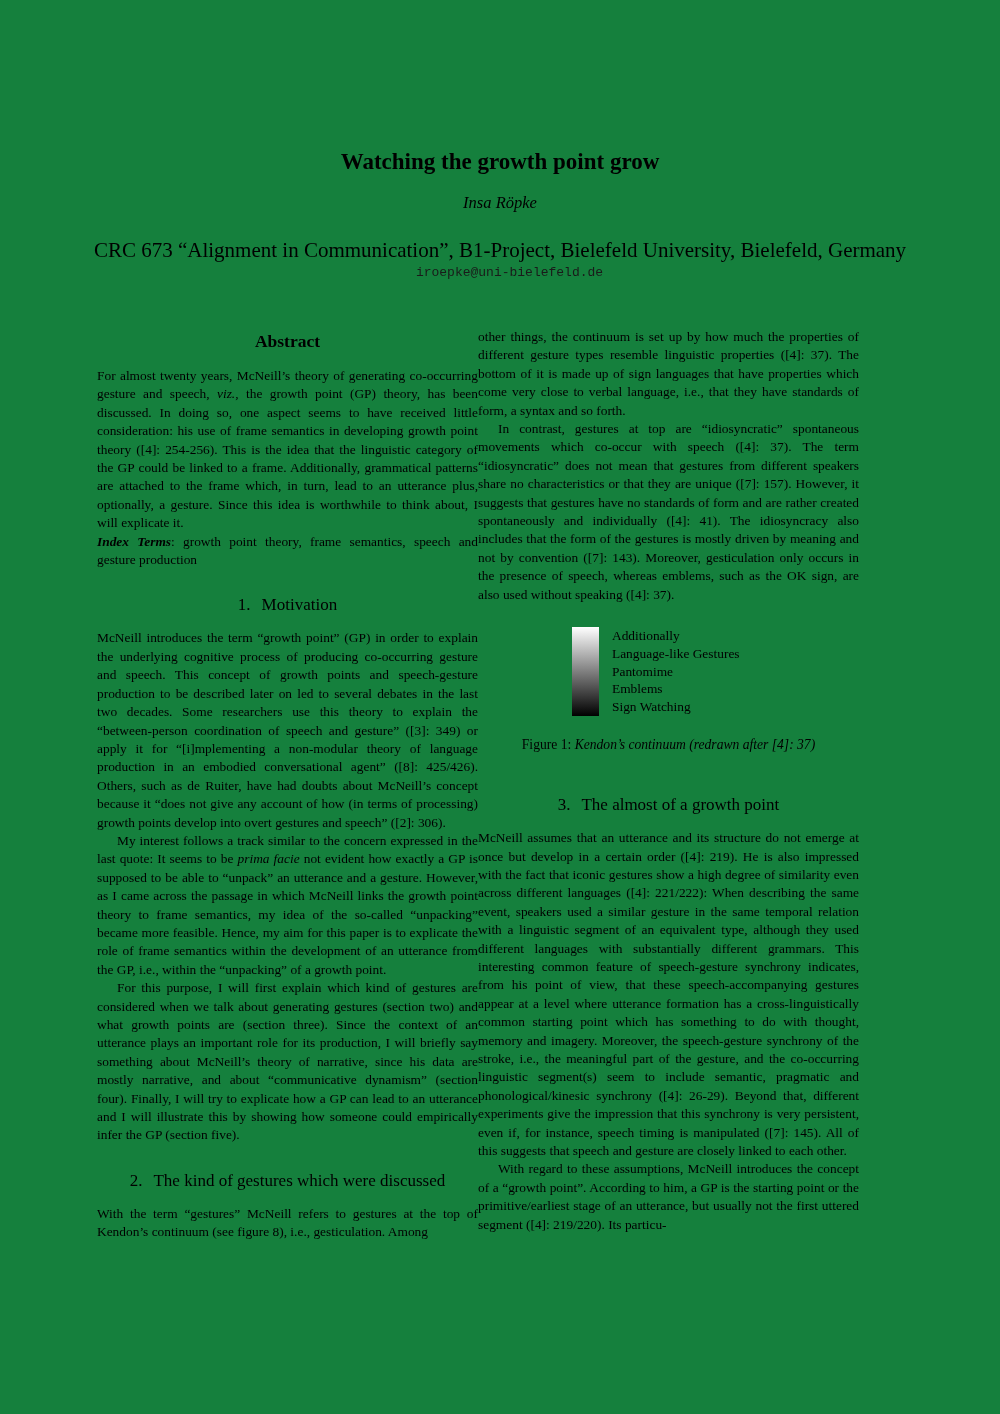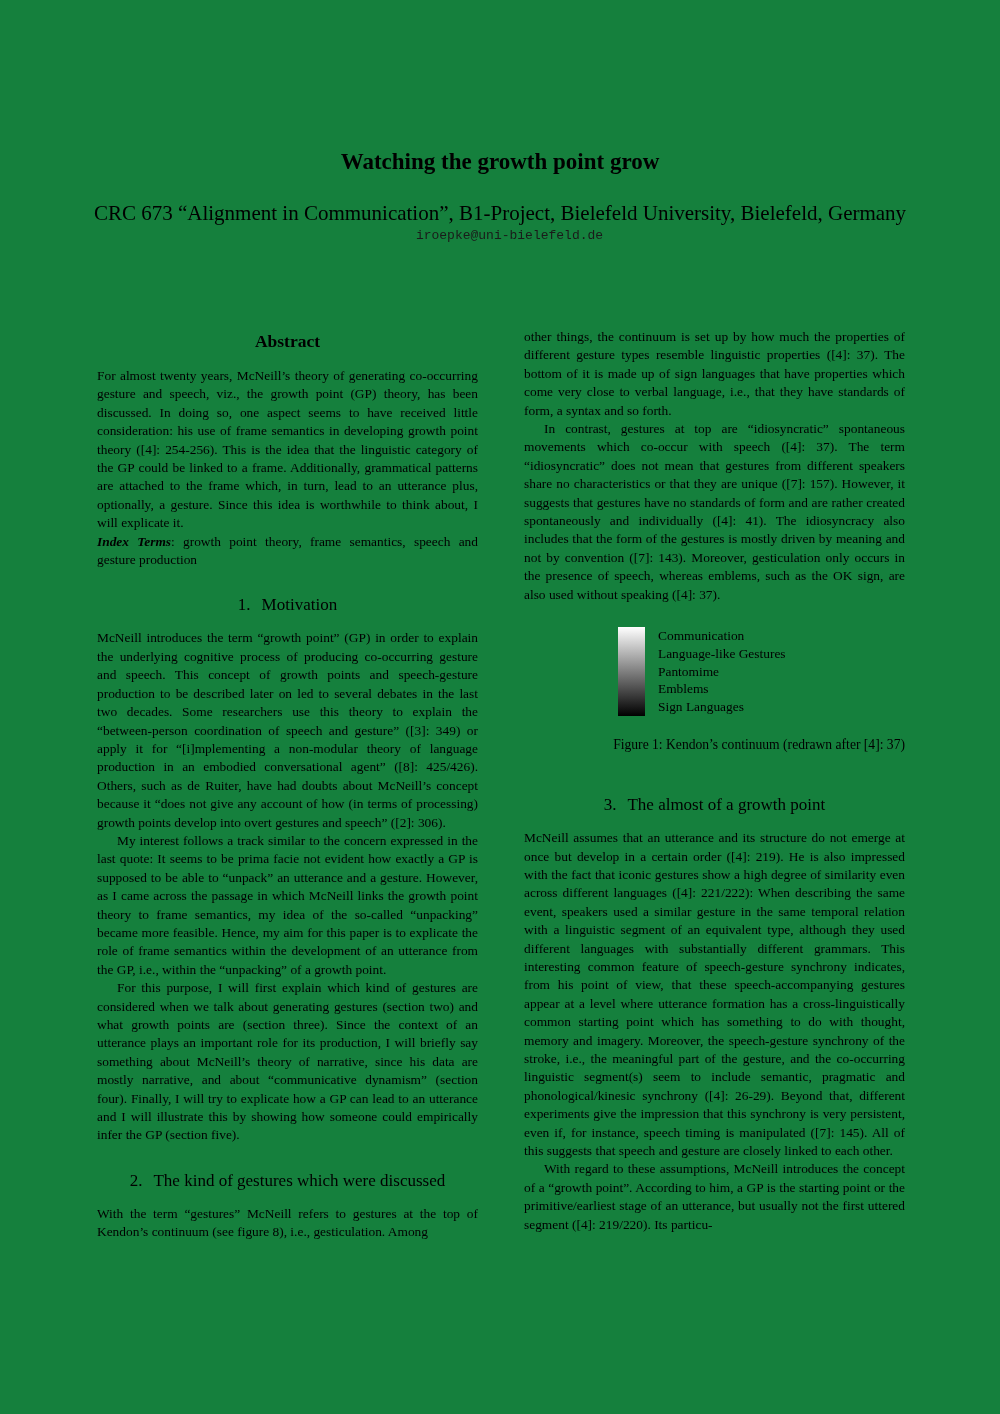--- a/index.html
+++ b/index.html
@@ -6,47 +6,48 @@
   .page {
     position:relative; width:1000px; height:1414px; background:#15803d;
     color:#000; font-family:"Liberation Serif", serif; overflow:hidden;
   }
   .header { position:absolute; top:0; left:0; width:1000px; text-align:center; }
   .title { margin:148px 0 0 0; font-size:23px; font-weight:bold; line-height:28px; }
   .author { margin:17px 0 0 0; font-size:16.5px; font-style:italic; line-height:20px; }
   .affiliation { margin:27px 0 0 0; font-size:21px; line-height:20px; }
   .email { margin:5px 0 0 0; font-family:"Liberation Mono", monospace; font-size:13px; line-height:16px; color:#1a1a1a;padding-left:19px; }
 
-  .columns { position:absolute; top:328px; left:97px; width:808px; display:flex; gap:46px; }
+  .columns { position:absolute; top:328px; left:97px; width:808px; display:flex; }
   .col { width:381px; font-size:13.4px; line-height:18.4px; text-align:justify; }
 
   p { margin:0; }
   .indent { text-indent:20px; }
-  .it { }
+  .it { font-style:italic; }
   .b { font-weight:bold;font-style:italic; }
 
   .abstract-heading { text-align:center; font-size:17.5px; font-weight:bold; line-height:22px; margin:2px 0 15px 0; }
   .sec-heading { text-align:center; font-size:17px; font-weight:normal; line-height:22px; margin:25px 0 13px 0; }
   .sec-heading .num { margin-right:11px; }
   .sec-heading.narrow { width:330px; margin-left:auto; margin-right:auto; }
   .sec-heading.first-right { margin-top:41px; }
 
   .figure-block { margin-top:23px; }
   .figure-row { display:flex; align-items:flex-start; margin-left:94px; }
   .gradient-bar { width:27px; height:89px; flex:0 0 27px; }
   .figure-labels { margin-left:13px; font-size:13.4px; line-height:17.7px; text-align:left; white-space:nowrap; }
-  .figure-caption { margin-top:20px; text-align:right; font-size:13.6px; line-height:17px; }
+  .figure-caption { margin-top:20px; text-align:center; font-size:13.6px; line-height:17px; }
 </style>
 </head>
 <body>
 
 <div class="page">
 
   <div class="header">
     <div class="title">Watching the growth point grow</div>
+    <div class="author">Insa Röpke</div>
     <div class="affiliation">CRC 673 “Alignment in Communication”, B1-Project, Bielefeld University, Bielefeld, Germany</div>
     <div class="email">iroepke@uni-bielefeld.de</div>
   </div>
 
   <div class="columns">
 
     <div class="col">
 
       <div class="abstract-heading">Abstract</div>
 
@@ -71,25 +72,25 @@
     <div class="col">
 
       <p>other things, the continuum is set up by how much the properties of different gesture types resemble linguistic properties ([4]: 37). The bottom of it is made up of sign languages that have properties which come very close to verbal language, i.e., that they have standards of form, a syntax and so forth.</p>
 
       <p class="indent">In contrast, gestures at top are “idiosyncratic” spontaneous movements which co-occur with speech ([4]: 37). The term “idiosyncratic” does not mean that gestures from different speakers share no characteristics or that they are unique ([7]: 157). However, it suggests that gestures have no standards of form and are rather created spontaneously and individually ([4]: 41). The idiosyncracy also includes that the form of the gestures is mostly driven by meaning and not by convention ([7]: 143). Moreover, gesticulation only occurs in the presence of speech, whereas emblems, such as the OK sign, are also used without speaking ([4]: 37).</p>
 
       <div class="figure-block">
         <div class="figure-row">
           <div class="gradient-bar" style="background: linear-gradient(180deg, #ffffff 0%, #000000 100%);"></div>
           <div class="figure-labels">
-            <div>Communication</div>
+            <div>Additionally</div>
             <div>Language-like Gestures</div>
             <div>Pantomime</div>
             <div>Emblems</div>
-            <div>Sign Languages</div>
+            <div>Sign Watching</div>
           </div>
         </div>
         <div class="figure-caption"><span>Figure 1: </span><span class="it">Kendon’s continuum (redrawn after [4]: 37)</span></div>
       </div>
 
       <div class="sec-heading first-right"><span class="num">3.</span><span>The almost of a growth point</span></div>
 
       <p>McNeill assumes that an utterance and its structure do not emerge at once but develop in a certain order ([4]: 219). He is also impressed with the fact that iconic gestures show a high degree of similarity even across different languages ([4]: 221/222): When describing the same event, speakers used a similar gesture in the same temporal relation with a linguistic segment of an equivalent type, although they used different languages with substantially different grammars. This interesting common feature of speech-gesture synchrony indicates, from his point of view, that these speech-accompanying gestures appear at a level where utterance formation has a cross-linguistically common starting point which has something to do with thought, memory and imagery. Moreover, the speech-gesture synchrony of the stroke, i.e., the meaningful part of the gesture, and the co-occurring linguistic segment(s) seem to include semantic, pragmatic and phonological/kinesic synchrony ([4]: 26-29). Beyond that, different experiments give the impression that this synchrony is very persistent, even if, for instance, speech timing is manipulated ([7]: 145). All of this suggests that speech and gesture are closely linked to each other.</p>
 
       <p class="indent">With regard to these assumptions, McNeill introduces the concept of a “growth point”. According to him, a GP is the starting point or the primitive/earliest stage of an utterance, but usually not the first uttered segment ([4]: 219/220). Its particu-</p>

